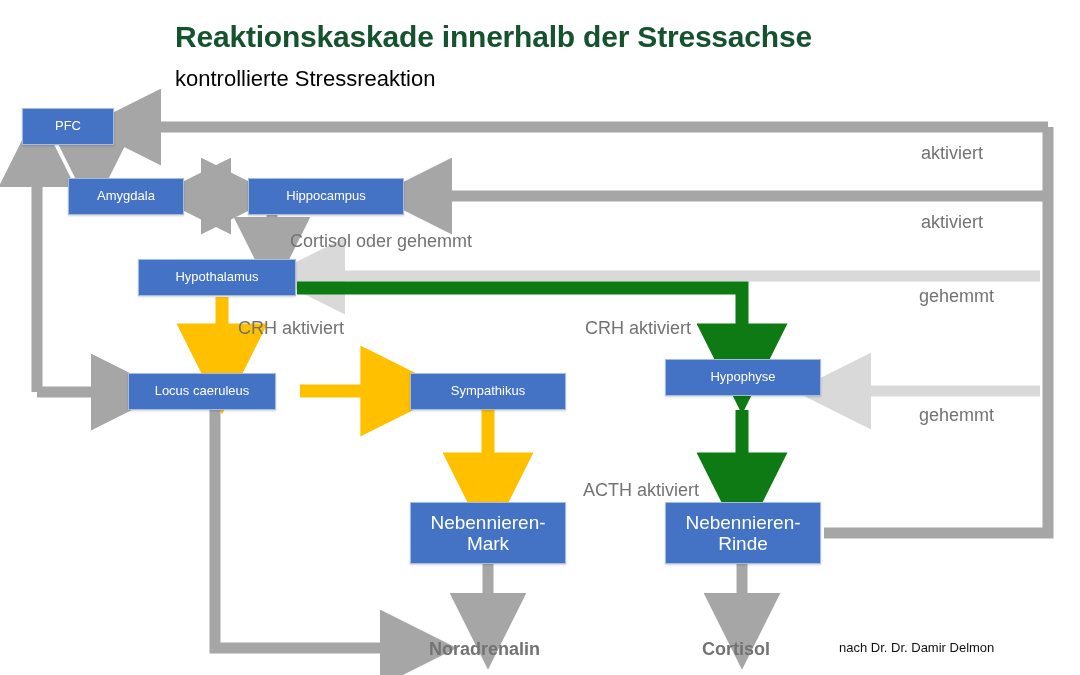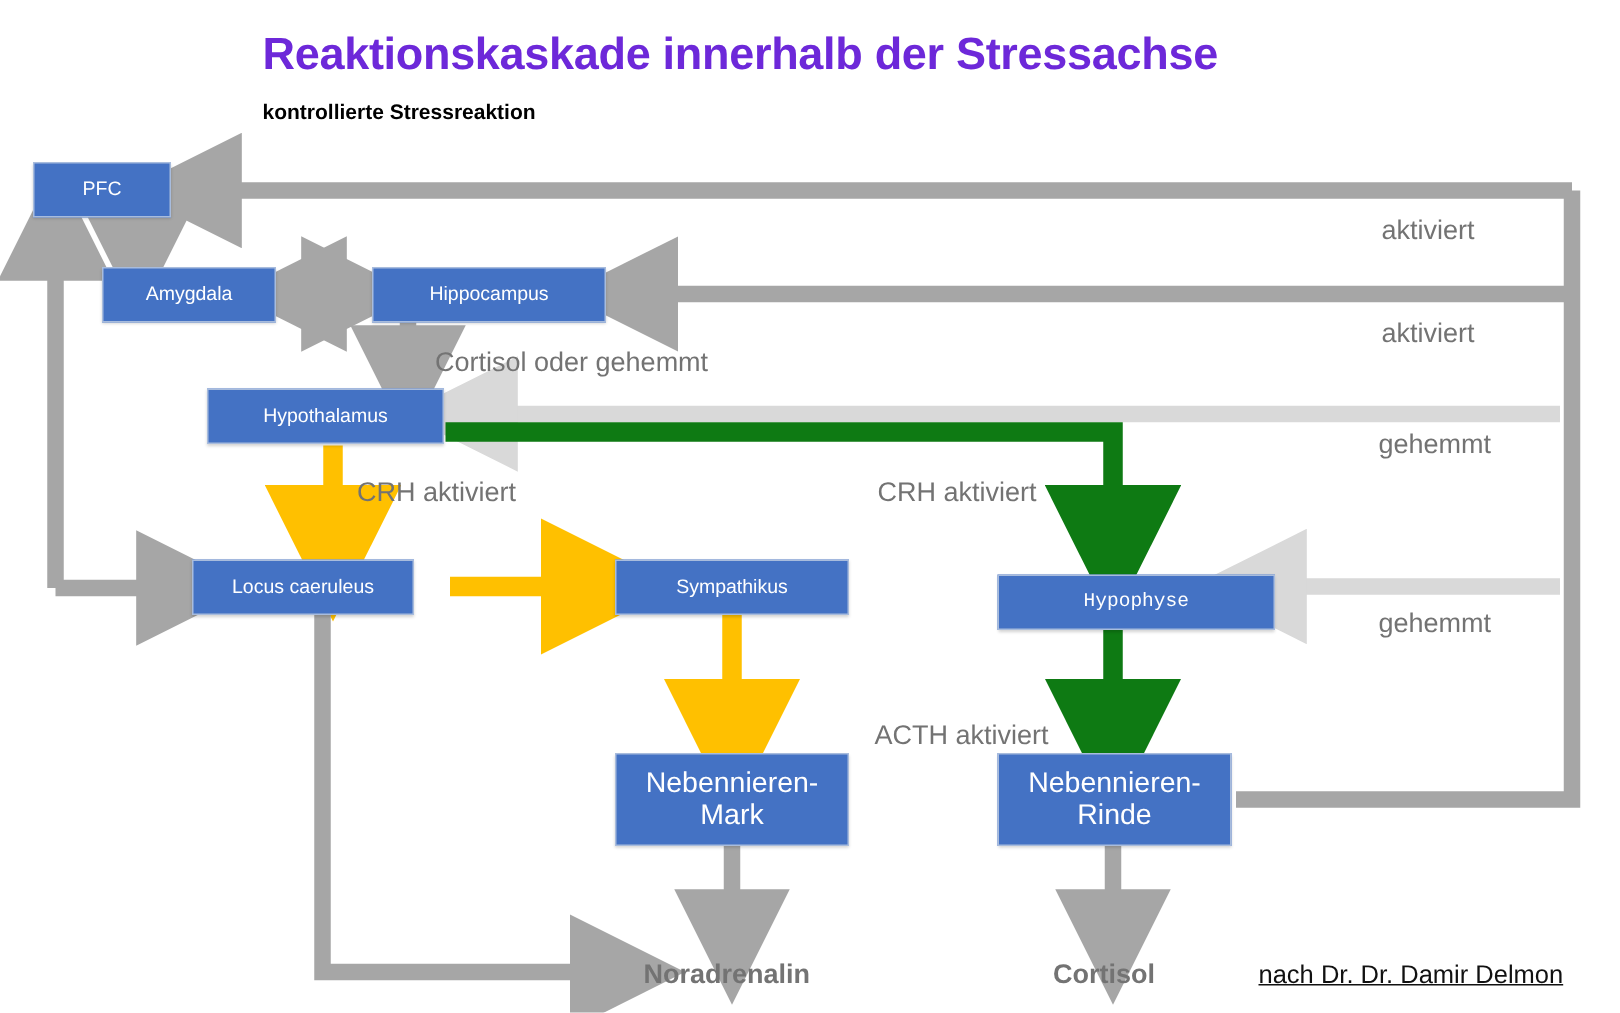--- a/index.html
+++ b/index.html
@@ -2,33 +2,33 @@
 <html><head>
 <meta charset="utf-8">
 <style>
   html,body{margin:0;padding:0;background:#ffffff;}
   body{width:1080px;height:675px;position:relative;overflow:hidden;
        font-family:"Liberation Sans",sans-serif;color:#111;}
   #canvas{position:absolute;inset:0;width:1080px;height:675px;}
   svg.layer{position:absolute;left:0;top:0;width:1080px;height:675px;pointer-events:none;}
 
   .title{position:absolute;left:175px;top:20px;font-size:30px;font-weight:700;
-         color:#6d28d9;letter-spacing:-0.2px;white-space:nowrap;}
-  .subtitle{position:absolute;left:175px;top:66px;font-size:14px;font-weight:700;
+         color:#14532d;letter-spacing:-0.2px;white-space:nowrap;}
+  .subtitle{position:absolute;left:175px;top:66px;font-size:22px;font-weight:400;
             color:#000;white-space:nowrap;}
 
   .node{position:absolute;background:#4472C4;border:1px solid #A8BCDD;
         color:#ffffff;display:flex;align-items:center;justify-content:center;
         text-align:center;font-size:13px;line-height:1.12;box-sizing:border-box;
         box-shadow:0 1px 2px rgba(0,0,0,.18);}
   .node.two-line{font-size:19px;}
 
   .lbl{position:absolute;font-size:18px;color:#737373;white-space:nowrap;}
   .lbl.bold{font-weight:700;}
-  .credit{position:absolute;font-size:17px;color:#111;white-space:nowrap;text-decoration:underline;}
+  .credit{position:absolute;font-size:13px;color:#111;white-space:nowrap;}
 </style>
 </head>
 <body>
 
 <div id="canvas">
 
   <div class="title">Reaktionskaskade innerhalb der Stressachse</div>
   <div class="subtitle">kontrollierte Stressreaktion</div>
 
   <svg class="layer" viewBox="0 0 1080 675">
@@ -132,21 +132,21 @@
   </div>
 
   <div class="node" style="left:128px;top:373px;width:148px;height:37px;">
     <span>Locus caeruleus</span>
   </div>
 
   <div class="node" style="left:410px;top:373px;width:156px;height:37px;">
     <span>Sympathikus</span>
   </div>
 
-  <div class="node" style="left:665px;top:383px;width:185px;height:37px;font-family:Liberation Mono, monospace;">
+  <div class="node" style="left:665px;top:359px;width:156px;height:37px;">
     <span>Hypophyse</span>
   </div>
 
   <div class="node two-line" style="left:410px;top:502px;width:156px;height:62px;flex-direction:column;">
     <span>Nebennieren-</span>
     <span>Mark</span>
   </div>
 
   <div class="node two-line" style="left:665px;top:502px;width:156px;height:62px;flex-direction:column;">
     <span>Nebennieren-</span>

